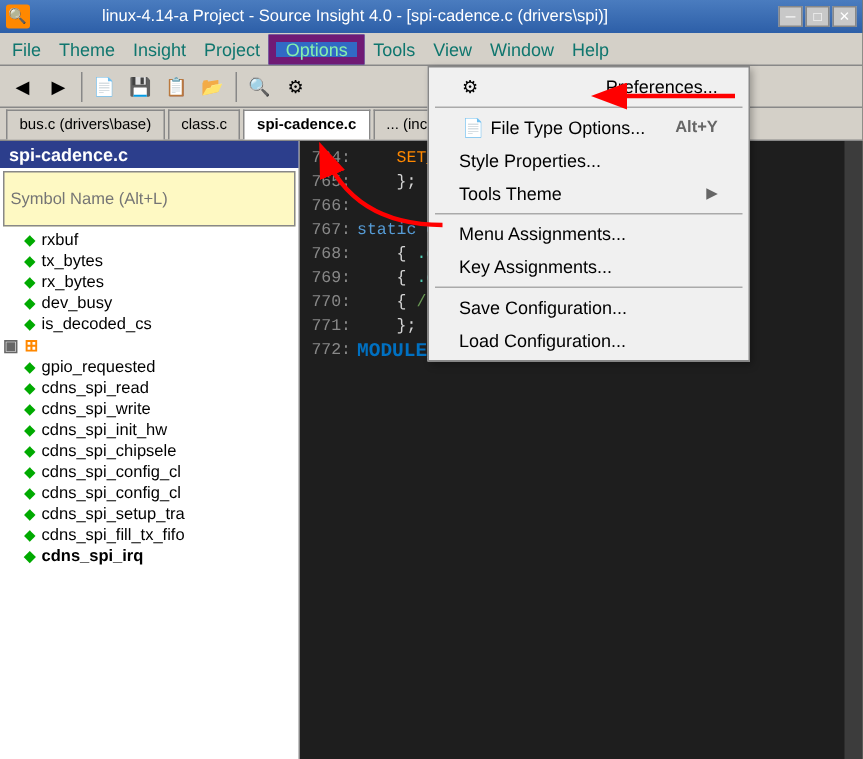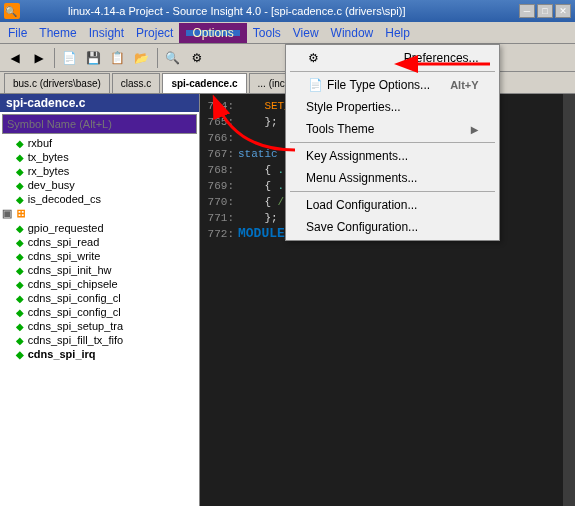--- a/index.html
+++ b/index.html
@@ -65,30 +65,30 @@
       align-items: center;
       padding: 0 2px;
     }
     .menu-item {
       padding: 2px 6px;
       height: 20px;
       display: flex;
       align-items: center;
       cursor: pointer;
       font-size: 12px;
-      color: #1d4ed8;
+      color: #0f766e;
     }
     .menu-item:hover, .menu-item.active {
       background: #316ac5;
       color: white;
     }
     .menu-item.active {
       background: #316ac5;
-      color: #fef9c3;
-      border: 7px solid #701a75;
+      color: #86efac;
+      border: 5px solid #701a75;
     }
 
     
     .toolbar {
       background: #d4d0c8;
       border-bottom: 1px solid #888;
       height: 28px;
       display: flex;
       align-items: center;
       padding: 2px 4px;
@@ -158,22 +158,22 @@
       padding: 2px 6px;
       font-size: 12px;
       font-weight: bold;
     }
     .search-box {
       border: 1px solid #888;
       margin: 2px;
       padding: 1px 4px;
       font-size: 11px;
       color: #888;
-      background: #4c1d95;
-      height: 20px;
+      background: #fef9c3;
+      height: 37px;
     }
     .symbol-list {
       flex: 1;
       overflow: hidden;
       font-size: 11px;
     }
     .symbol-item {
       padding: 1px 4px 1px 16px;
       display: flex;
       align-items: center;
@@ -466,31 +466,31 @@
   </div>
   <div class="dropdown-item">
     <span>Style Properties...</span>
   </div>
   <div class="dropdown-item">
     <span>Tools Theme</span>
     <span class="dropdown-arrow">▶</span>
   </div>
   <div class="dropdown-separator"></div>
   <div class="dropdown-item">
+    <span>Menu Assignments...</span>
+  </div>
+  <div class="dropdown-item">
     <span>Key Assignments...</span>
-  </div>
-  <div class="dropdown-item">
-    <span>Menu Assignments...</span>
   </div>
   <div class="dropdown-separator"></div>
   <div class="dropdown-item">
+    <span>Save Configuration...</span>
+  </div>
+  <div class="dropdown-item">
     <span>Load Configuration...</span>
-  </div>
-  <div class="dropdown-item">
-    <span>Save Configuration...</span>
   </div>
 </div>
 
 <svg class="red-arrow-1" width="120" height="40" viewBox="0 0 120 40">
   <defs>
     <marker id="arrowhead1" markerWidth="8" markerHeight="6" refX="6" refY="3" orient="auto">
       <polygon points="0 0, 8 3, 0 6" fill="red"></polygon>
     </marker>
   </defs>
   <path d="M110 20 L20 20" stroke="red" stroke-width="3" fill="none" marker-end="url(#arrowhead1)"></path>

